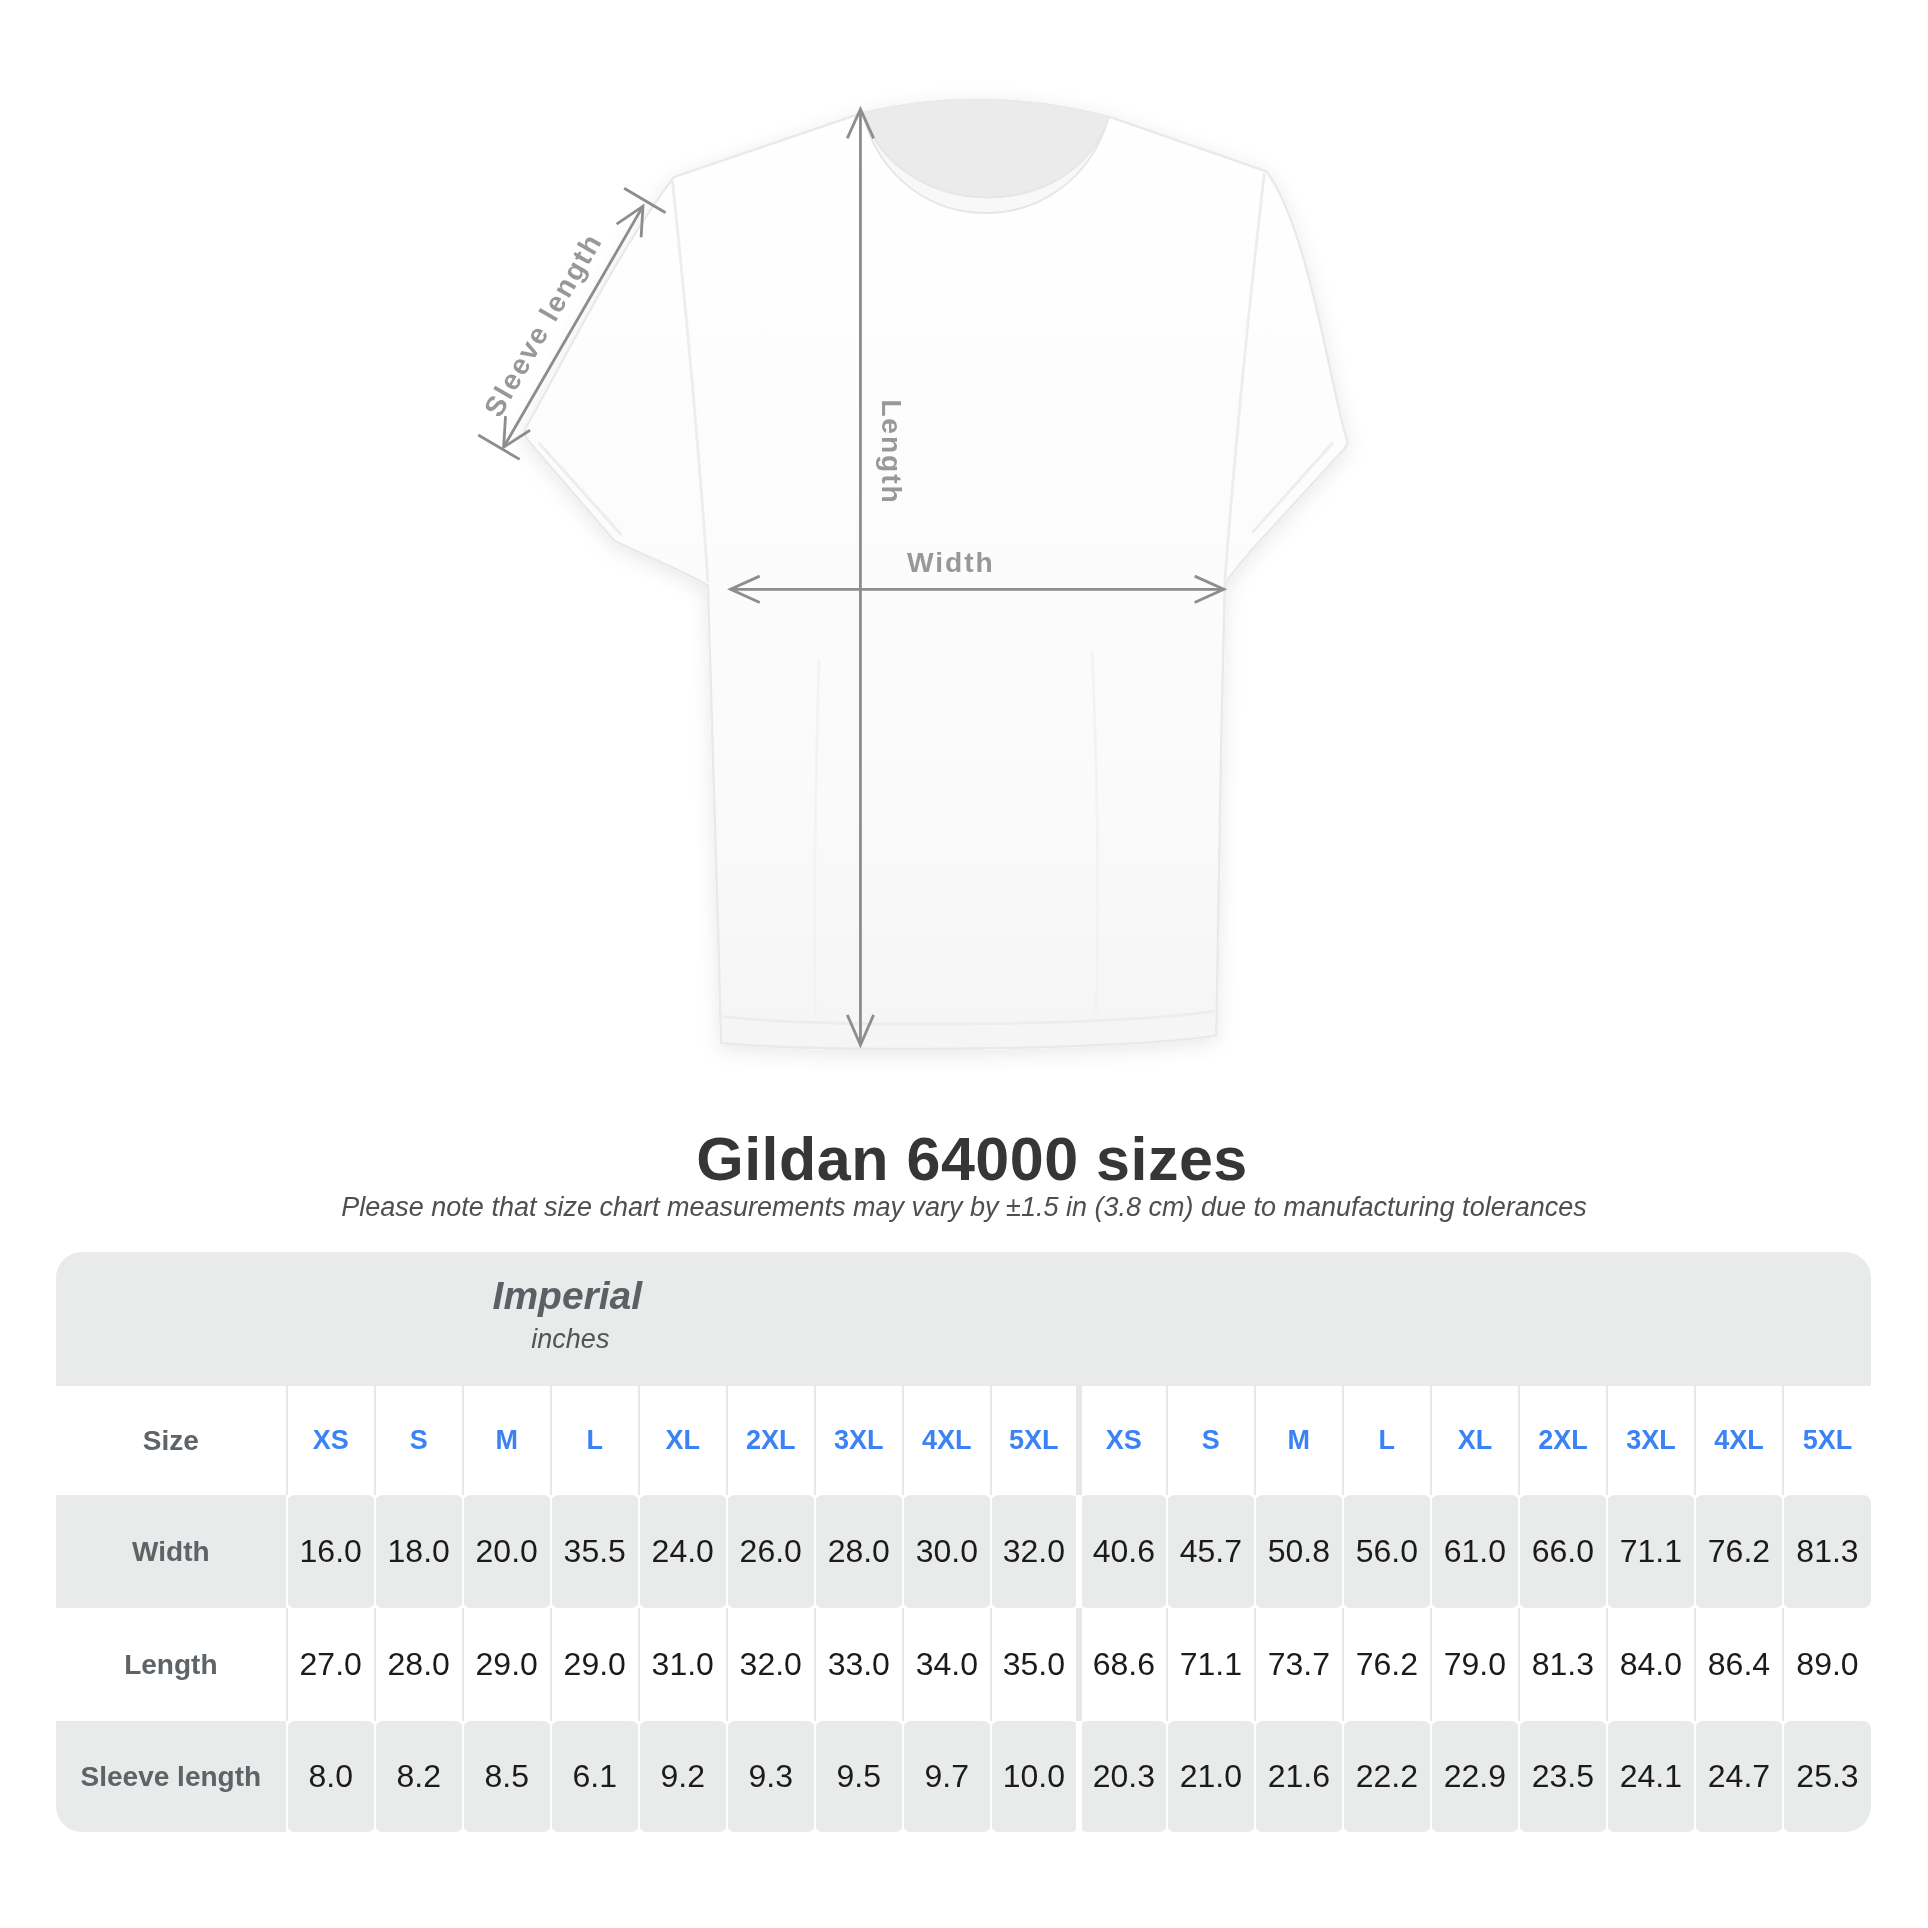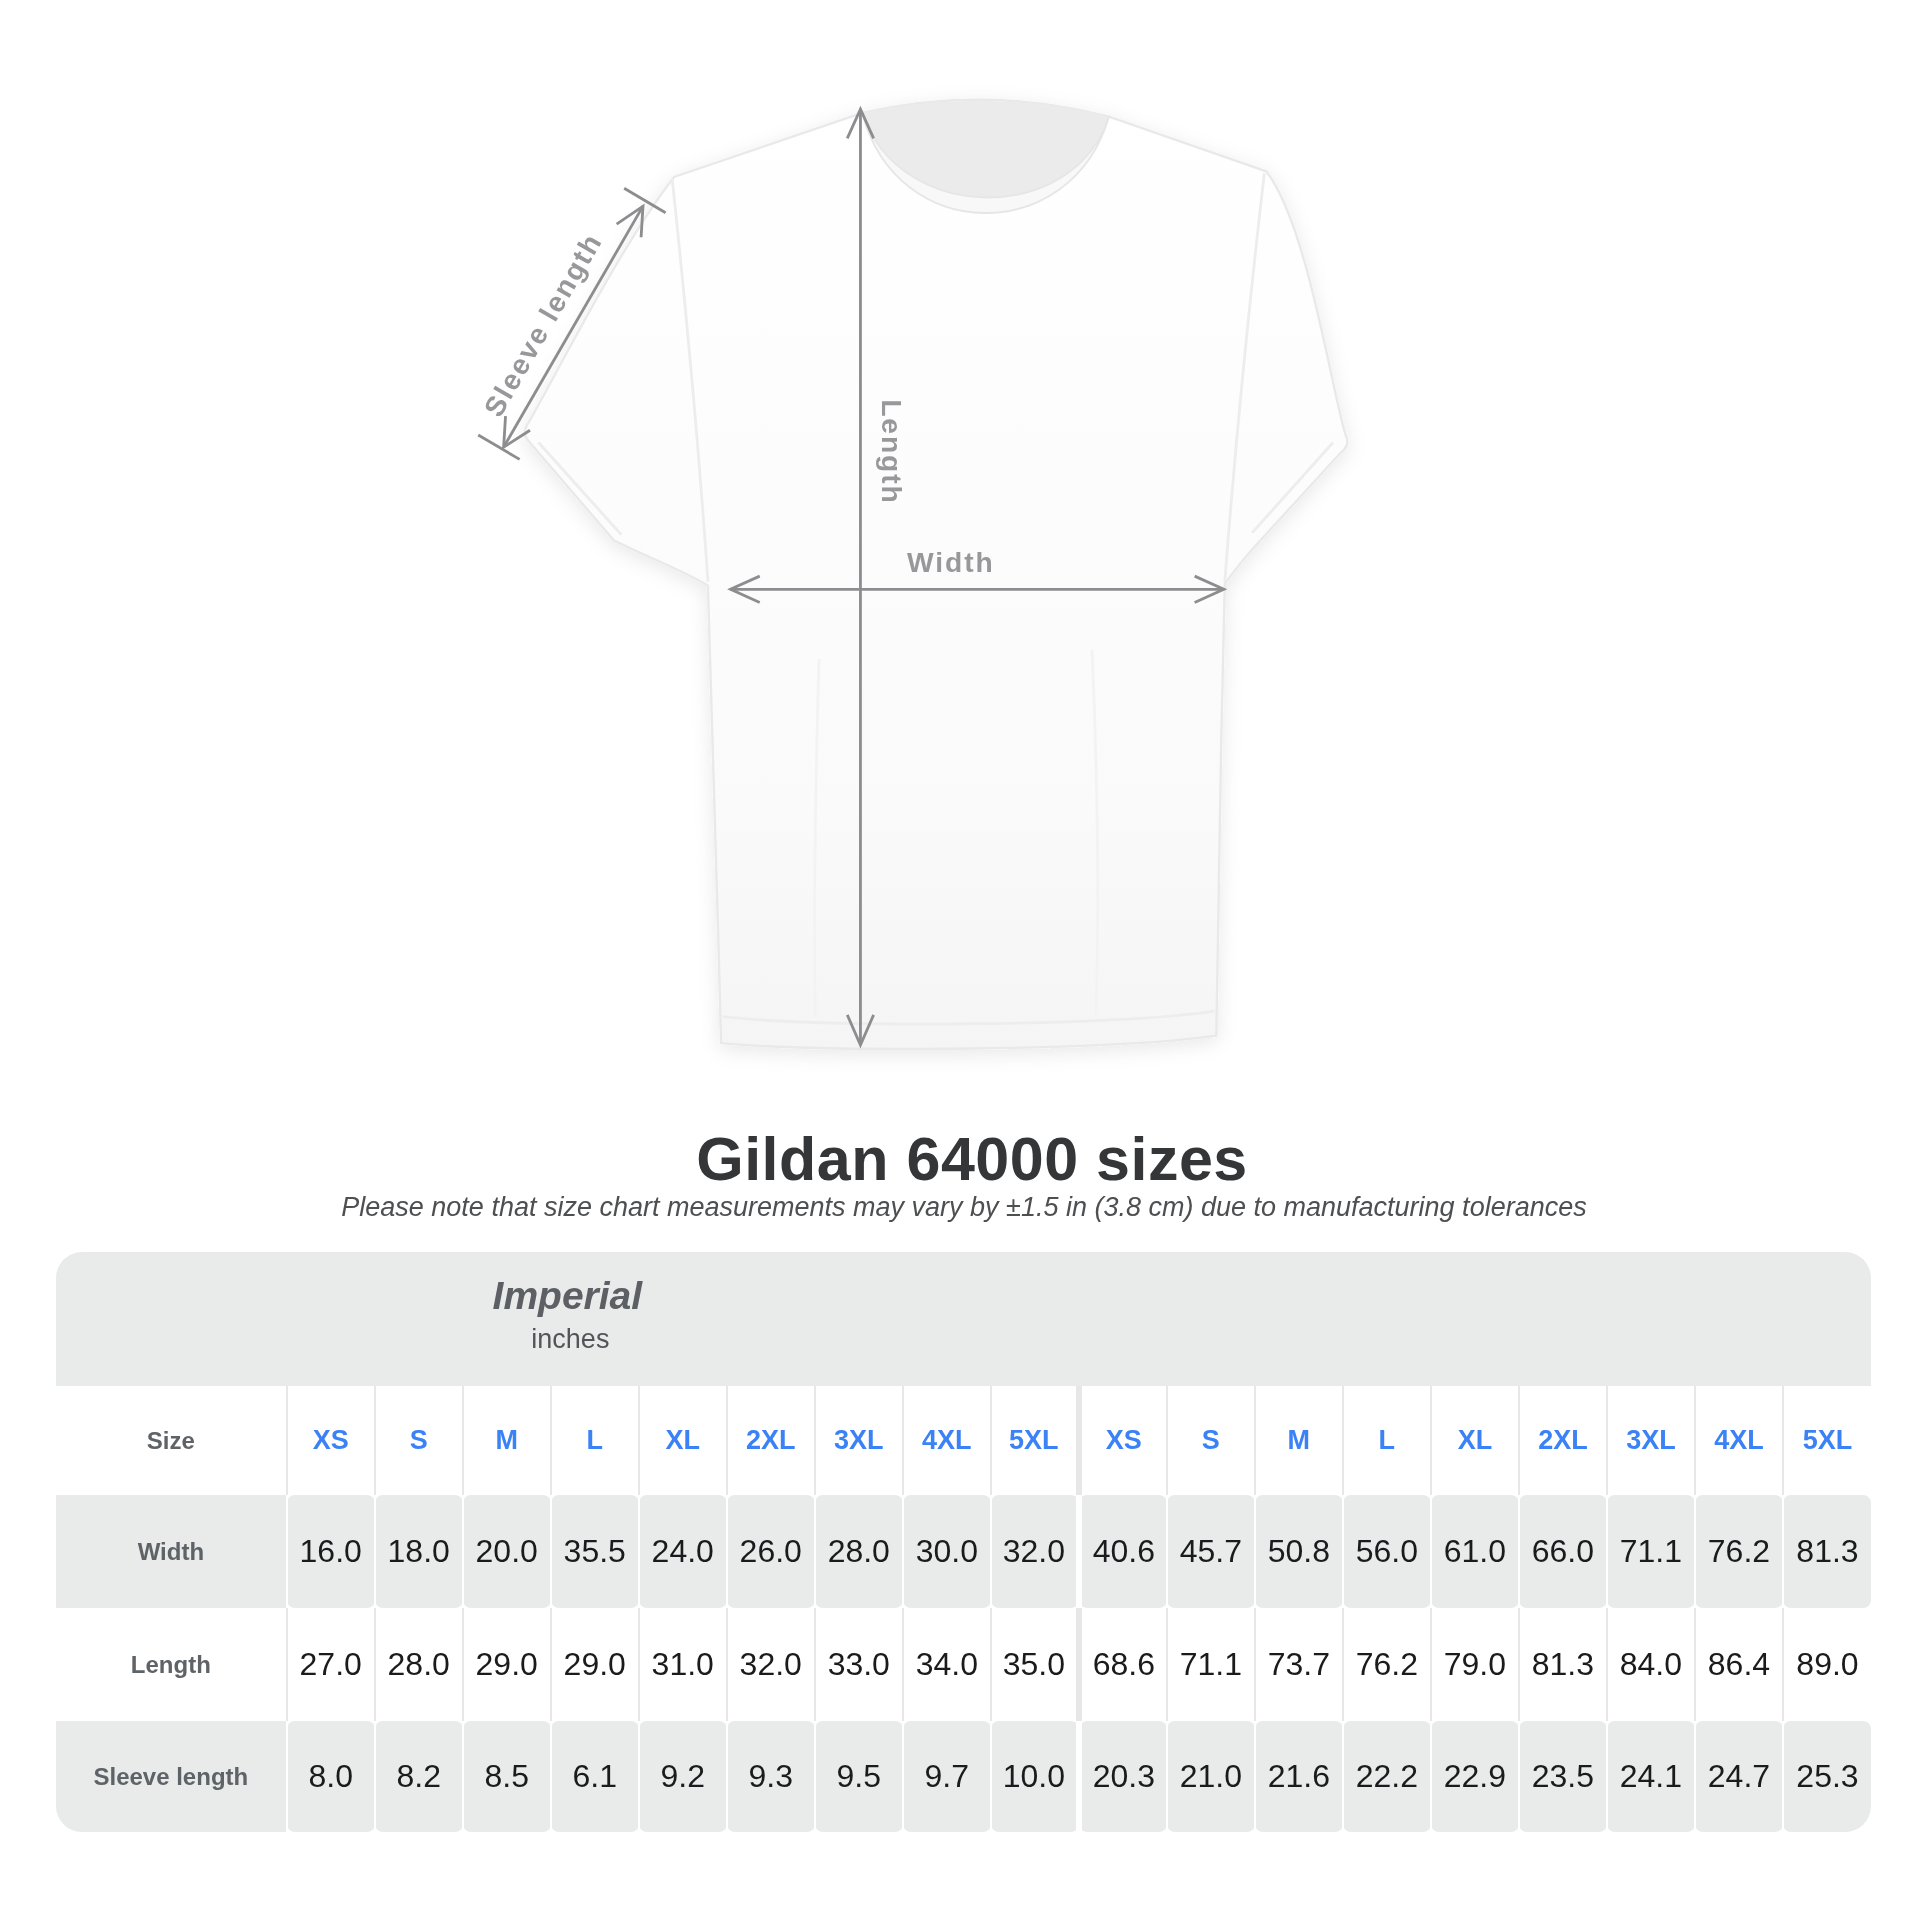--- a/index.html
+++ b/index.html
@@ -22,32 +22,32 @@
   
   #size-panel{
     position:absolute;left:56px;top:1252px;width:1815px;height:580px;
     border-radius:26px;overflow:hidden;background:#ffffff;
   }
   #units-header{display:flex;height:134px;background:#e9eaea;}
   .unit-group{text-align:center;padding-top:19px;box-sizing:border-box;}
   .unit-group.imperial{width:56.35%;}
   .unit-group.metric{width:43.65%;}
   .unit-name{font-size:39px;font-weight:bold;font-style:italic;color:#5c6064;line-height:49px;}
-  .unit-sub{font-size:27px;color:#525557;line-height:38px;padding-left:6px;}
+  .unit-sub{font-size:27px;font-style:italic;color:#525557;line-height:38px;padding-left:6px;}
   #size-table{width:100%;border-collapse:collapse;table-layout:fixed;}
   #size-table td{
     text-align:center;vertical-align:middle;padding:0;
     white-space:nowrap;overflow:hidden;
   }
   tr.r-white td{background:#ffffff;}
   tr.r-gray td{background:#e9eaea;}
   tr.r-white td + td{border-left:2.8px solid #e7e7e8;}
   tr.r-gray td + td{border-left:2.8px solid #ffffff;}
   #size-table td.mstart{border-left-width:6.6px;}
-  #size-table td.lbl{font-weight:bold;font-size:24px;color:#5e6367;}
+  #size-table td.lbl{font-weight:bold;font-size:28px;color:#5e6367;}
   #size-table td.hdr{font-weight:bold;font-size:27px;color:#3b82f6;}
   #size-table td.val{font-size:32px;color:#1b1b1d;border-radius:8px;}
 </style>
 </head>
 <body>
 
 <div id="stage">
 
   <svg id="diagram-svg" viewBox="0 0 2048 2048">
     <defs>

